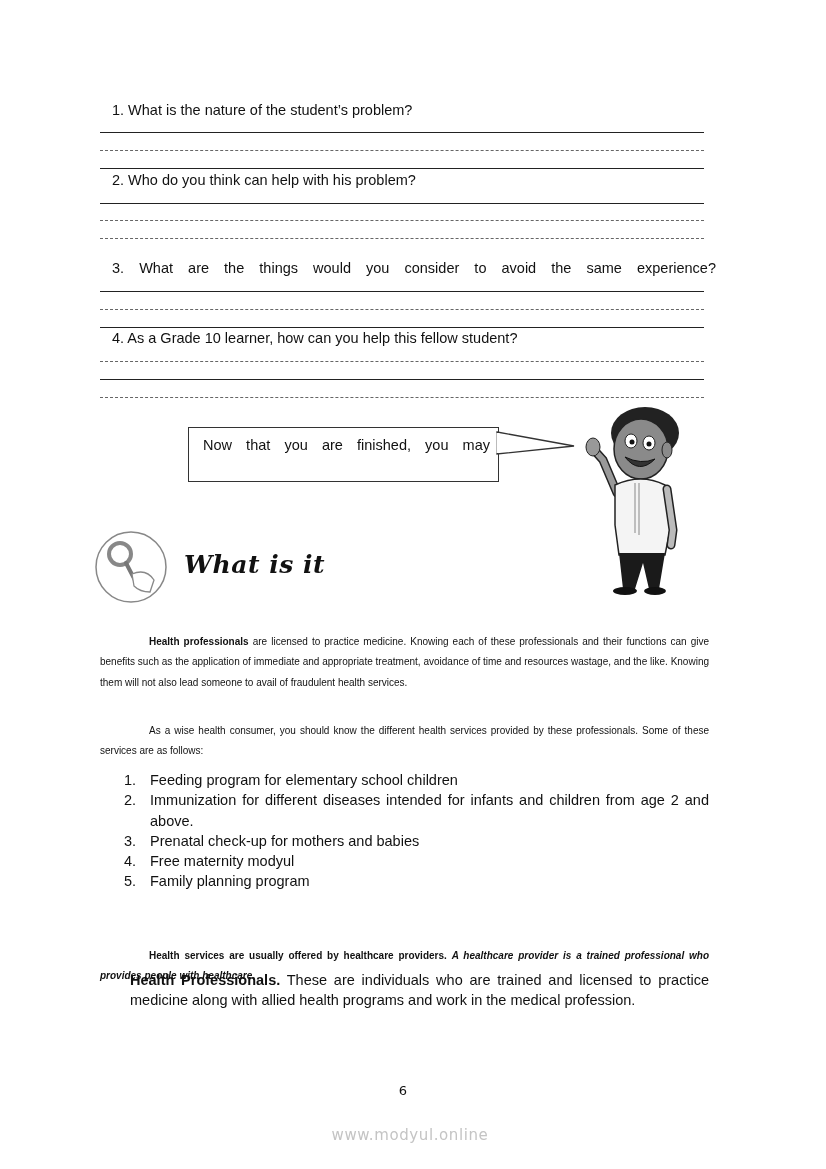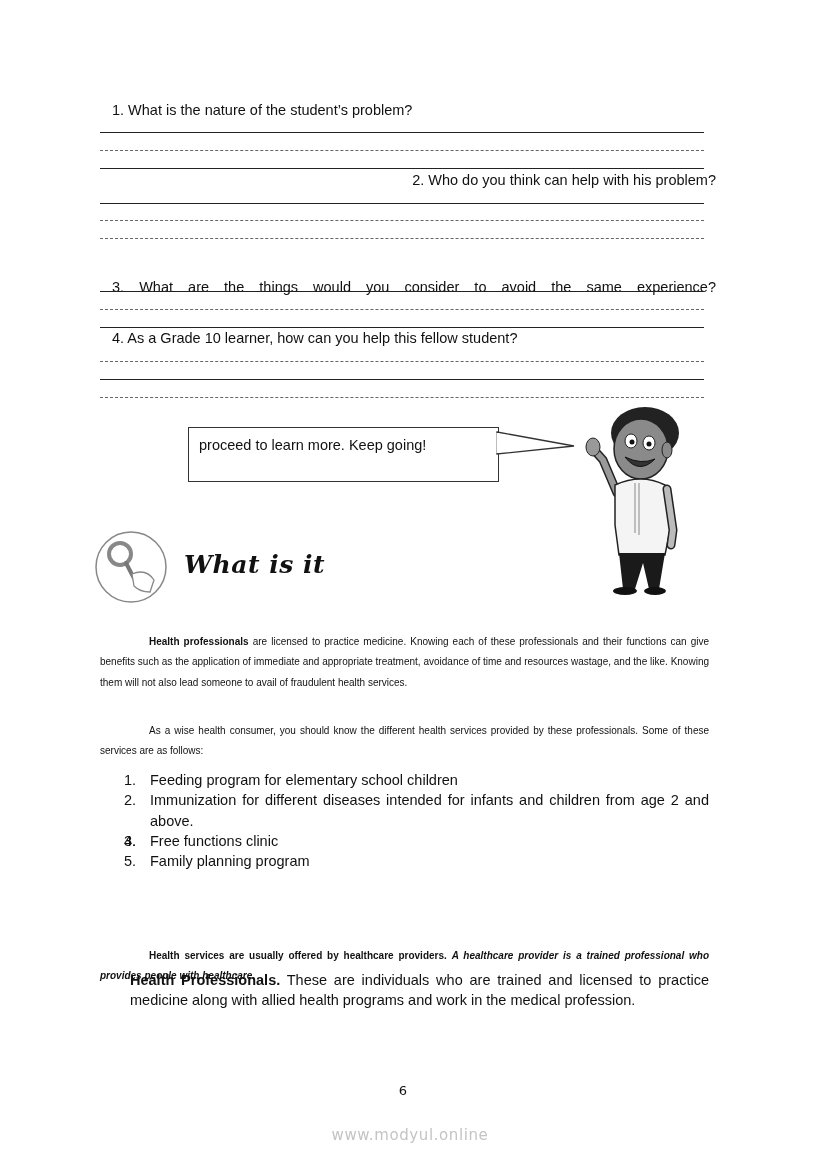--- a/index.html
+++ b/index.html
@@ -29,37 +29,37 @@
                color:#c4c4c4; font-family:"DejaVu Sans", sans-serif; letter-spacing:0.6px; }
 </style>
 </head>
 <body>
 
 <div class="q" style="top:101px;">1. What is the nature of the student’s problem?</div>
 <div class="line" style="top:132px;"></div>
 <div class="line dash" style="top:150px;"></div>
 <div class="line" style="top:168px;"></div>
 
-<div class="q" style="top:171px;text-align:right;">2. Who do you think can help with his problem?</div>
+<div class="q" style="top:171px;">2. Who do you think can help with his problem?</div>
 <div class="line" style="top:203px;"></div>
 <div class="line dash" style="top:220px;"></div>
 <div class="line dash" style="top:238px;"></div>
 
-<div class="q just" style="top:259px;margin-top:19px;">3. What are the things would you consider to avoid the same experience?</div>
+<div class="q just" style="top:259px;">3. What are the things would you consider to avoid the same experience?</div>
 <div class="line" style="top:291px;"></div>
 <div class="line dash" style="top:309px;"></div>
 <div class="line" style="top:327px;"></div>
 
 <div class="q" style="top:329px;">4. As a Grade 10 learner, how can you help this fellow student?</div>
 <div class="line dash" style="top:361px;"></div>
 <div class="line" style="top:379px;"></div>
 <div class="line dash" style="top:397px;"></div>
 
 <div class="bubble">
-  <div>proceed to learn more. Keep going!</div>
+  <div class="l1">Now that you are finished, you may</div>
 </div>
 <svg class="abs" style="left:496px; top:430px;" width="82" height="26">
   <polygon points="1,2 78,16 1,24" fill="#fff" stroke="#333" stroke-width="1.3"></polygon>
   <line x1="2" y1="3" x2="2" y2="23" stroke="#fff" stroke-width="3"></line>
 </svg>
 
 <svg class="abs" style="left:575px; top:405px;" width="125" height="192" viewBox="0 0 125 192">
 
   <ellipse cx="70" cy="28" rx="34" ry="26" fill="#222"></ellipse>
 
@@ -98,22 +98,22 @@
 </svg>
 <div class="heading">What is it</div>
 
 <div class="para" style="top:632px;"><span class="indent"></span><b>Health professionals</b><span> are licensed to practice medicine. Knowing each of these professionals and their functions can give benefits such as the application of immediate and appropriate treatment, avoidance of time and resources wastage, and the like. Knowing them will not also lead someone to avail of fraudulent health services.</span></div>
 
 <div class="para" style="top:721px;"><span class="indent"></span><span>As a wise health consumer, you should know the different health services provided by these professionals. Some of these services are as follows:</span></div>
 
 <ol class="services">
   <li><span class="num">1.</span><span>Feeding program for elementary school children</span></li>
   <li><span class="num">2.</span><span>Immunization for different diseases intended for infants and children from age 2 and above.</span></li>
-  <li><span class="num">3.</span></li>
-  <li><span class="num">4.</span><span>Free functions clinic</span></li>
+  <li><span class="num">3.</span><span>Prenatal check-up for mothers and babies</span></li>
+  <li><span class="num">4.</span><span>Free maternity modyul</span></li>
   <li><span class="num">5.</span><span>Family planning program</span></li>
 </ol>
 
 <div class="para" style="top:946px;font-weight:bold;"><span class="indent"></span><b>Health services</b><span> are usually offered by healthcare providers. </span><i>A healthcare provider is a trained professional who provides people with healthcare</i><span>.</span></div>
 
 <div class="hp" style="top:970px;"><b>Health Professionals.</b><span> These are individuals who are trained and licensed to practice medicine along with allied health programs and work in the medical profession.</span></div>
 
 <div class="pageno">6</div>
 <div class="watermark">www.modyul.online</div>
 

